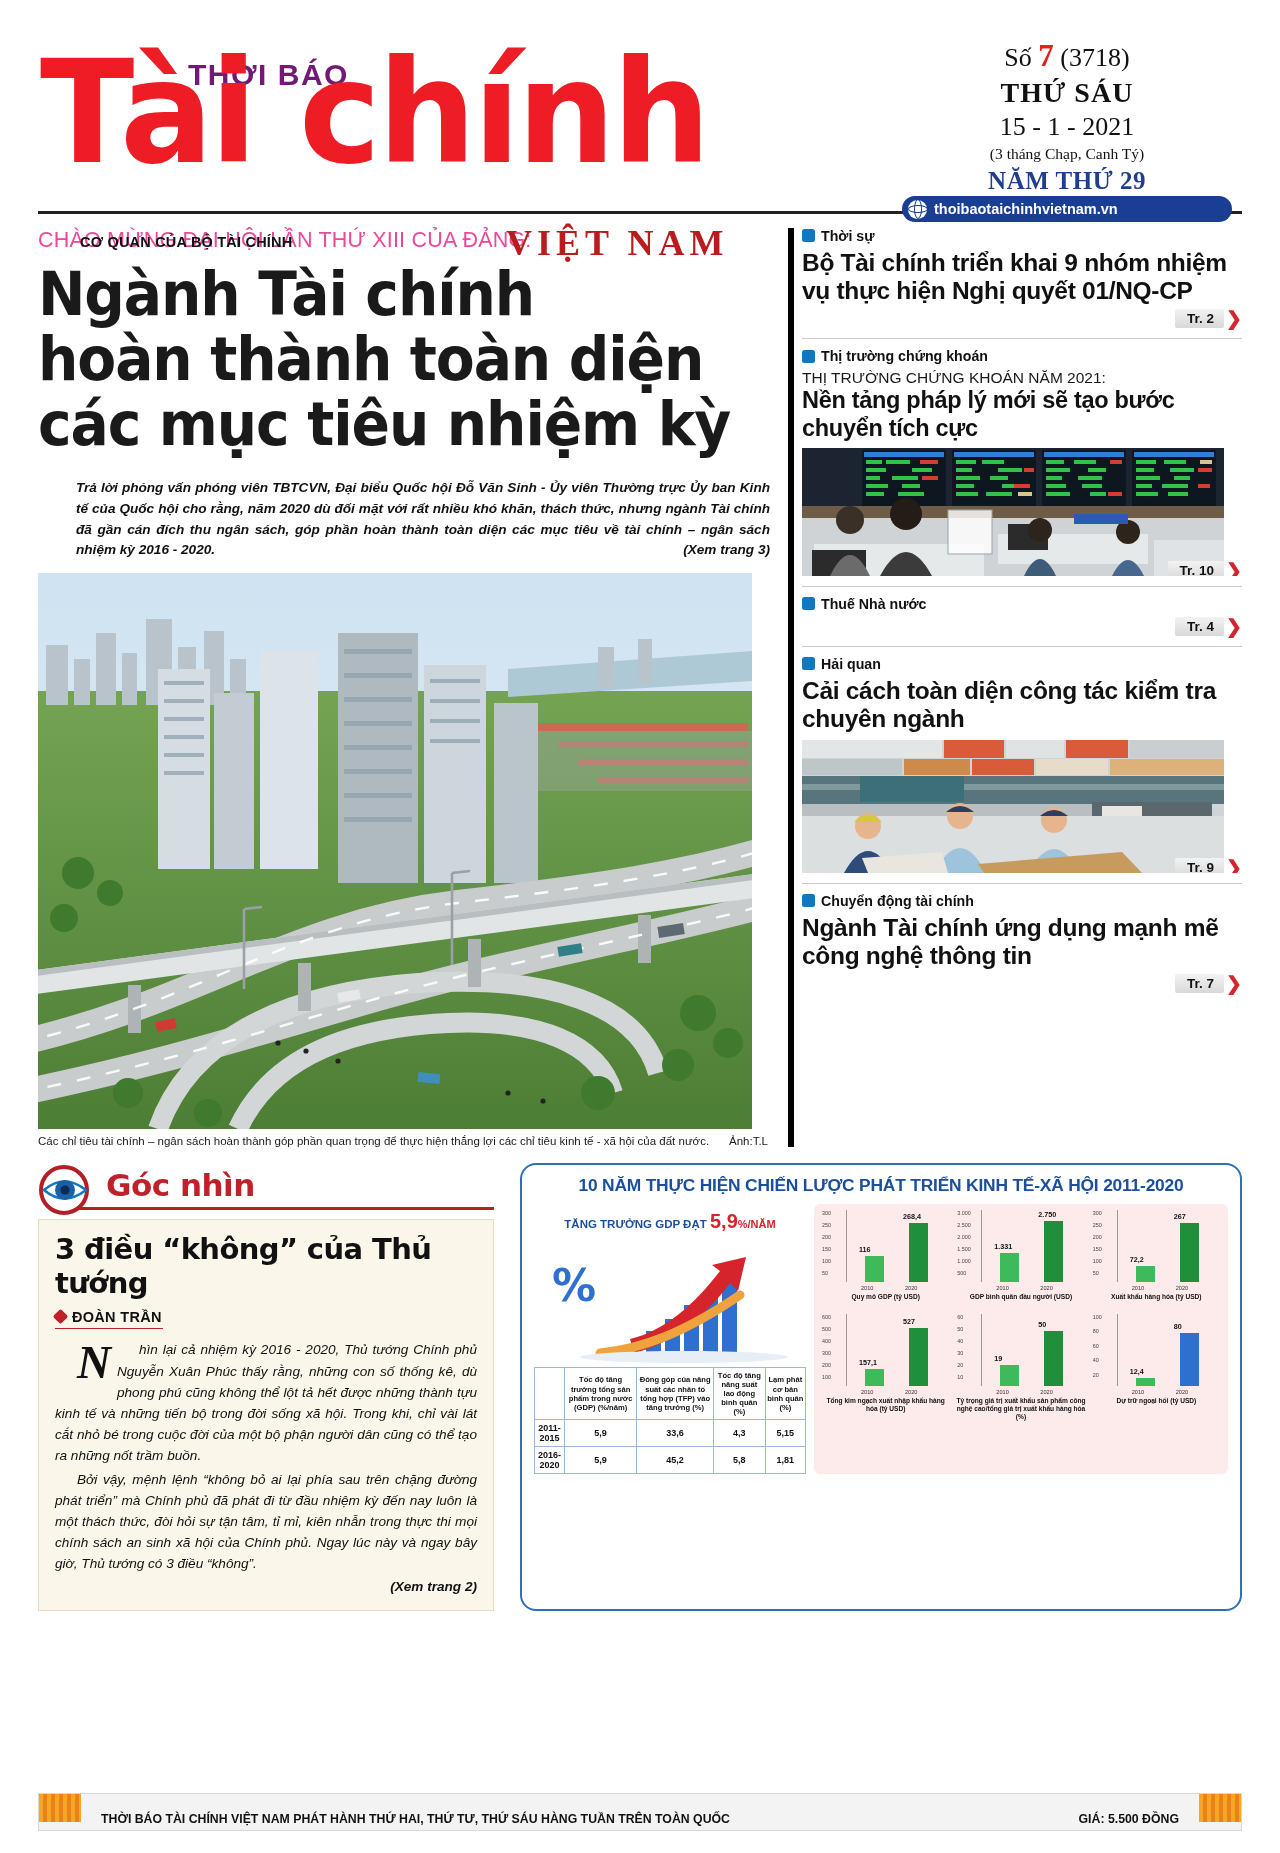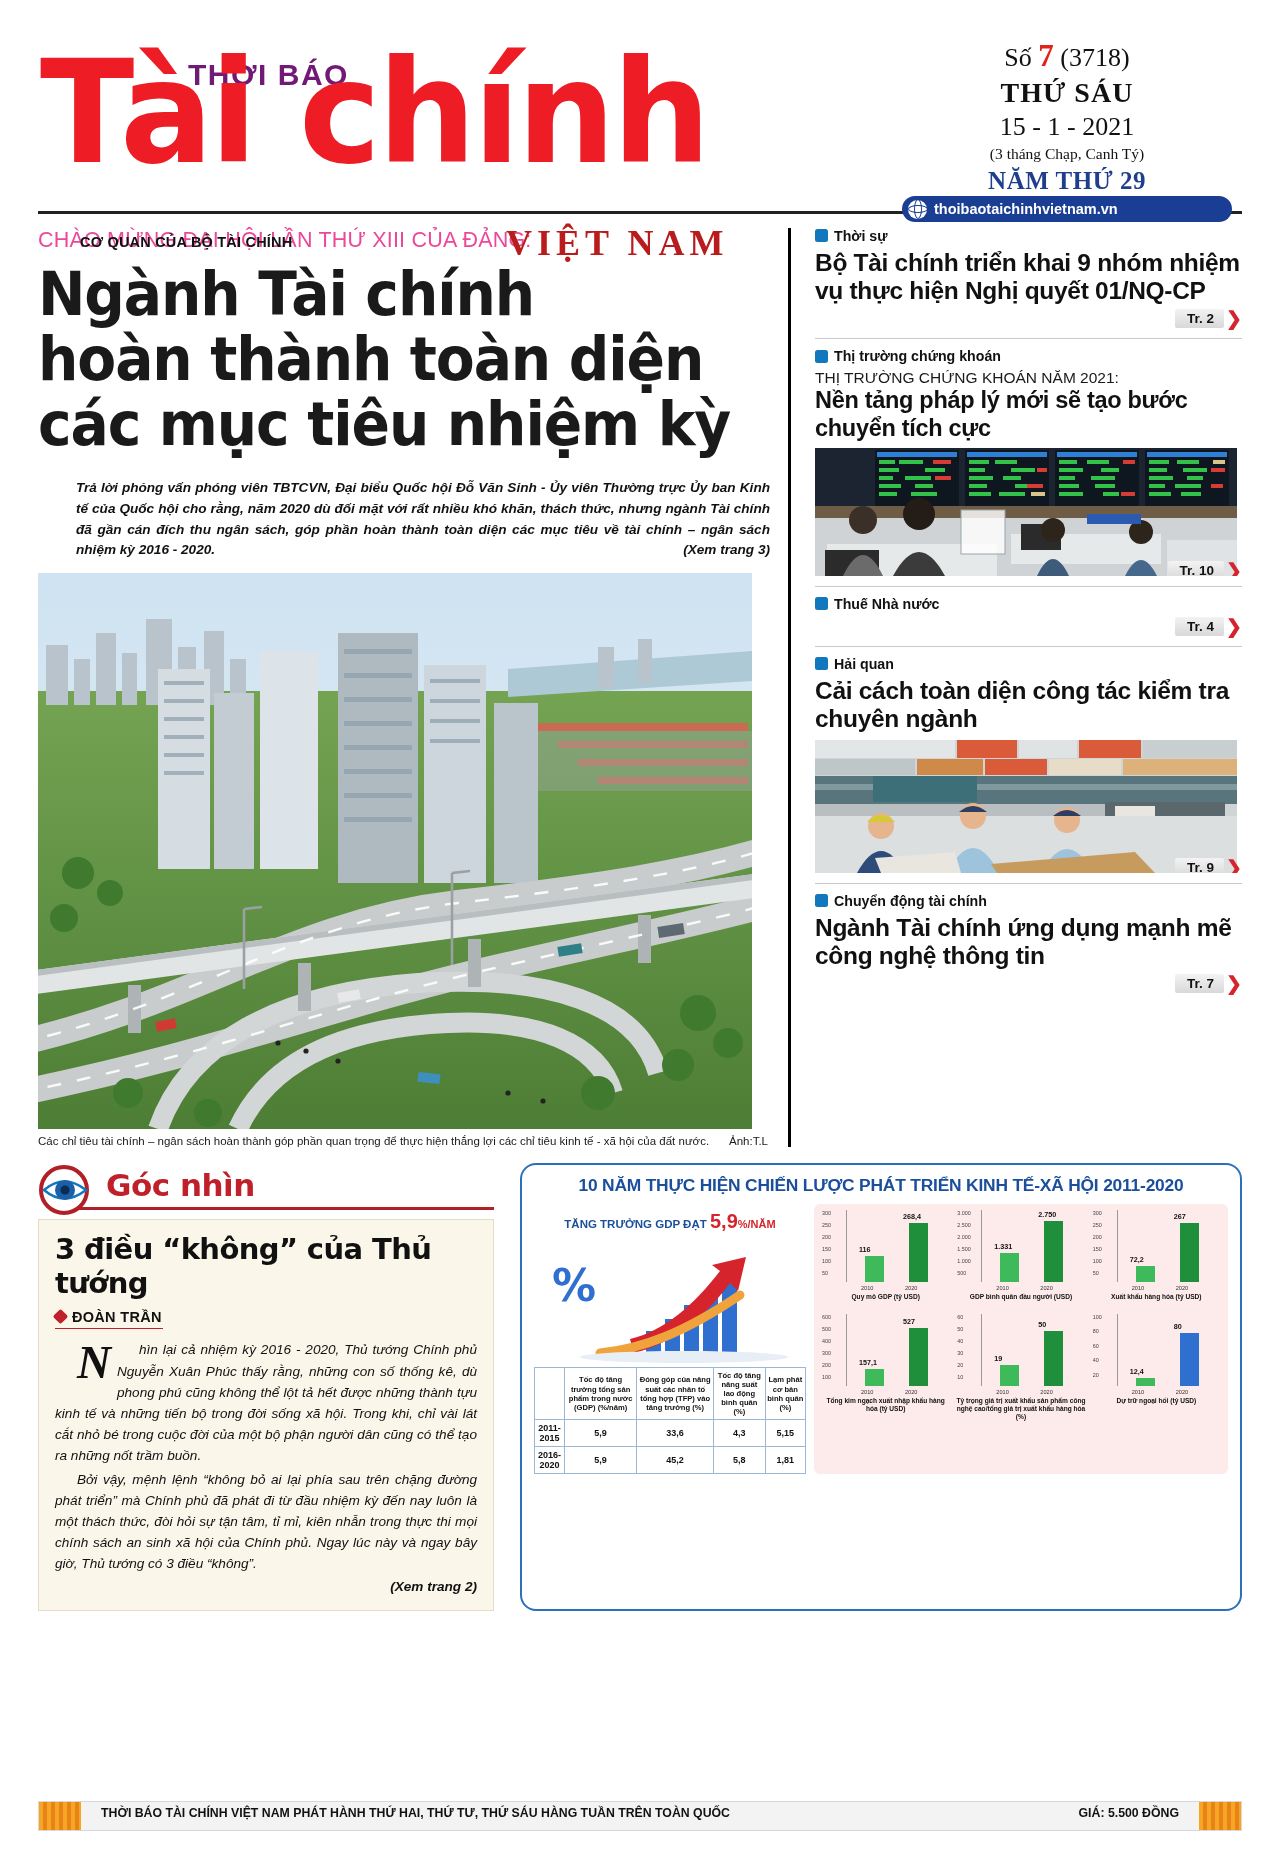--- a/index.html
+++ b/index.html
@@ -64,21 +64,21 @@
     content:""; position: absolute; border: 1.2px solid #1a3e94; border-radius: 50%;
   }
   .globe::before { left: 5.5px; top: -0.5px; width: 6px; height: 18px; }
   .globe::after { left: -0.5px; top: 5.5px; width: 18px; height: 6px; }
 
   .rule-thick { height: 2.5px; background: #222; margin: 6px 0 0; }
 
   
   .body-grid { display: flex; gap: 0; margin-top: 14px; }
   .col-main { width: 750px; padding-right: 18px; }
-  .col-side { width: 454px; padding-left: 24px; border-left: 3px solid #000000; }
+  .col-side { width: 454px; padding-left: 8px; border-left: 6px solid #000000; }
 
   .kicker {
     font-size: 21.5px; font-weight: 500; letter-spacing: 0.2px; color: #ec4899;
     margin-bottom: 8px; font-family: "Liberation Sans", sans-serif;
   }
   .headline {
     font-size: 61px; line-height: 1.07; font-weight: 900;
     color: #1a1a1a; letter-spacing: -1.2px;
     font-family: "DejaVu Sans", sans-serif;
     transform: scaleX(0.93); transform-origin: left top;
@@ -188,22 +188,22 @@
   .mini-bar.blue1 { left: 18px; background: #3fba5a; }
   .mini-bar.blue2 { left: 62px; background: #2f6fd0; }
   .mini-val { position: absolute; font-size: 7.2px; font-weight: 700; color: #111; white-space: nowrap; }
   .mini-axis { position: absolute; left: -25px; font-size: 5.4px; color: #444; }
   .mini-xlab { position: absolute; bottom: -9px; font-size: 5.6px; color: #333; }
   .mini-cap { font-size: 6.6px; text-align: center; line-height: 1.22; color: #111; margin-top: 11px; font-weight: 700; }
 
   
   .footer {
     position: absolute; left: 38px; right: 38px; bottom: 22px;
-    height: 30px; background: #f3f3f3; border: 1px solid #d8d8d8;
-    display: flex; align-items: flex-start; justify-content: space-between;
+    height: 38px; background: #f3f3f3; border: 1px solid #d8d8d8;
+    display: flex; align-items: flex-end; justify-content: space-between;
     padding: 4px 18px; font-size: 12.3px; font-weight: 700; color: #111;
   }
   .footer-left-orn, .footer-right-orn {
     position: absolute; top: 0; width: 42px; height: 28px;
     background: repeating-linear-gradient(90deg,#f5a623 0 4px,#e8821a 4px 8px);
   }
   .footer-left-orn { left: 0; }
   .footer-right-orn { right: 0; }
 </style>
 </head>

